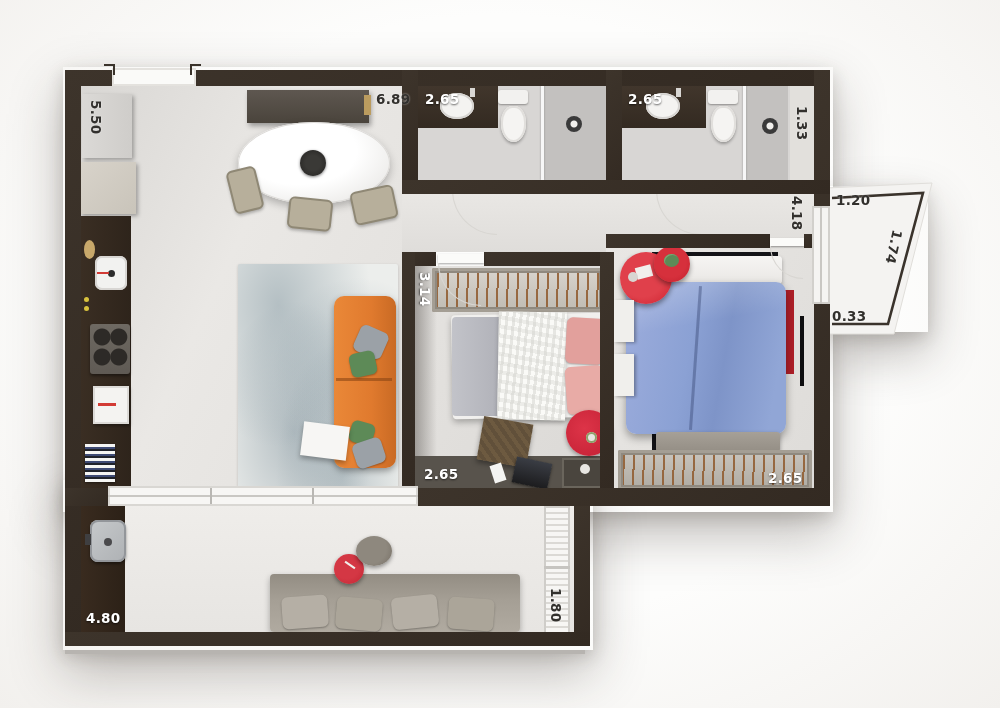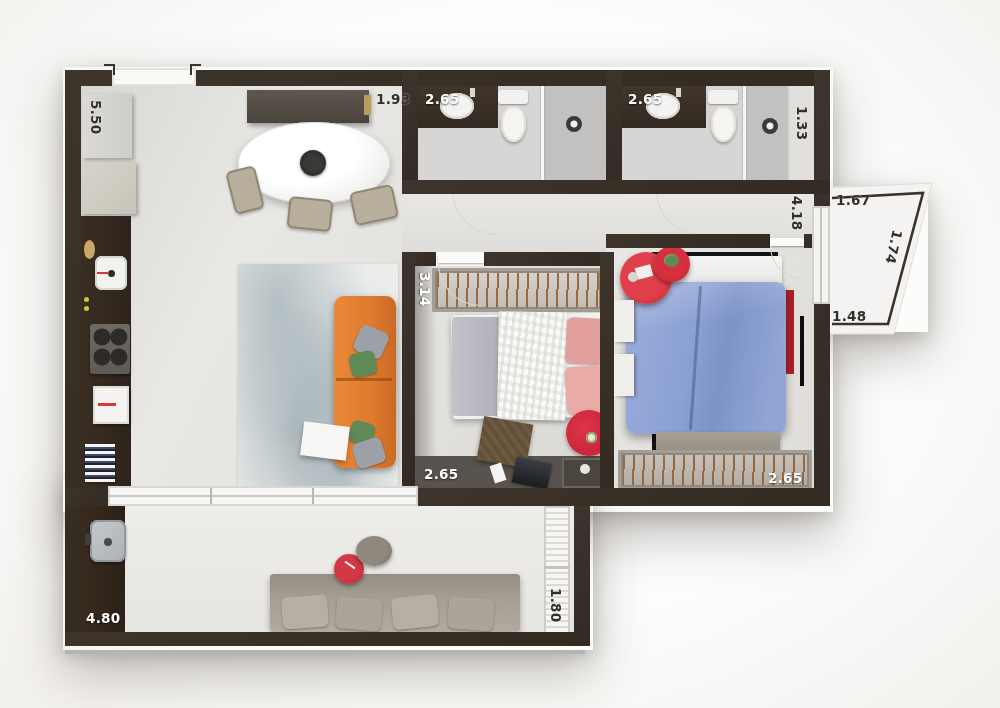--- a/index.html
+++ b/index.html
@@ -198,27 +198,27 @@
   <div class="doorleaf" style="left:770px;top:238px;width:34px;height:8px;"></div>
   <div class="arc" style="left:770px;top:246px;width:32px;height:32px;"></div>
   <div class="abs" style="left:108px;top:486px;width:310px;height:20px;background:#f7f6f4;box-shadow:inset 0 0 0 2px #d9d7d3;"></div>
   <div class="abs" style="left:108px;top:495px;width:310px;height:2px;background:#c9c7c3;"></div>
   <div class="abs" style="left:210px;top:488px;width:2px;height:16px;background:#b9b7b3;"></div>
   <div class="abs" style="left:312px;top:488px;width:2px;height:16px;background:#b9b7b3;"></div>
   <div class="abs" style="left:812px;top:206px;width:18px;height:98px;background:#f5f4f2;box-shadow:inset 0 0 0 2px #d2d0cc;"></div>
   <div class="abs" style="left:820px;top:206px;width:2px;height:98px;background:#c9c7c3;"></div>
 
   <div class="dim dark v" style="left:88px;top:100px;">5.50</div>
-  <div class="dim dark" style="left:376px;top:93px;">1.93</div>
+  <div class="dim dark" style="left:376px;top:93px;">6.89</div>
   <div class="dim light" style="left:425px;top:93px;">2.65</div>
   <div class="dim light" style="left:628px;top:93px;">2.65</div>
   <div class="dim dark v" style="left:794px;top:106px;">1.33</div>
-  <div class="dim dark" style="left:836px;top:194px;">1.67</div>
+  <div class="dim dark" style="left:836px;top:194px;">1.20</div>
   <div class="dim dark" style="left:876px;top:240px;transform:rotate(103deg);">1.74</div>
   <div class="dim dark v" style="left:789px;top:196px;">4.18</div>
-  <div class="dim dark" style="left:832px;top:310px;">1.48</div>
+  <div class="dim dark" style="left:832px;top:310px;">0.33</div>
   <div class="dim light v" style="left:417px;top:272px;">3.14</div>
   <div class="dim light" style="left:424px;top:468px;">2.65</div>
   <div class="dim light" style="left:768px;top:472px;">2.65</div>
   <div class="dim light" style="left:86px;top:612px;">4.80</div>
   <div class="dim dark v" style="left:548px;top:588px;">1.80</div>
 
 </div>
 
 </body></html>

